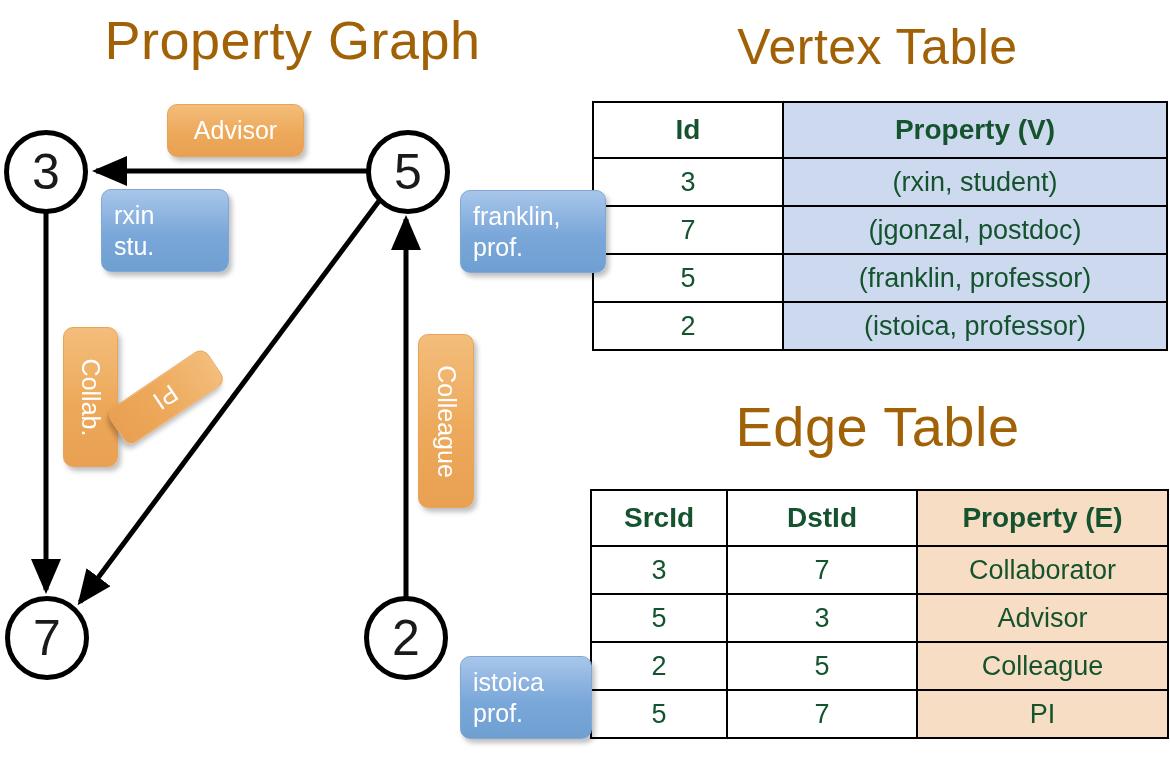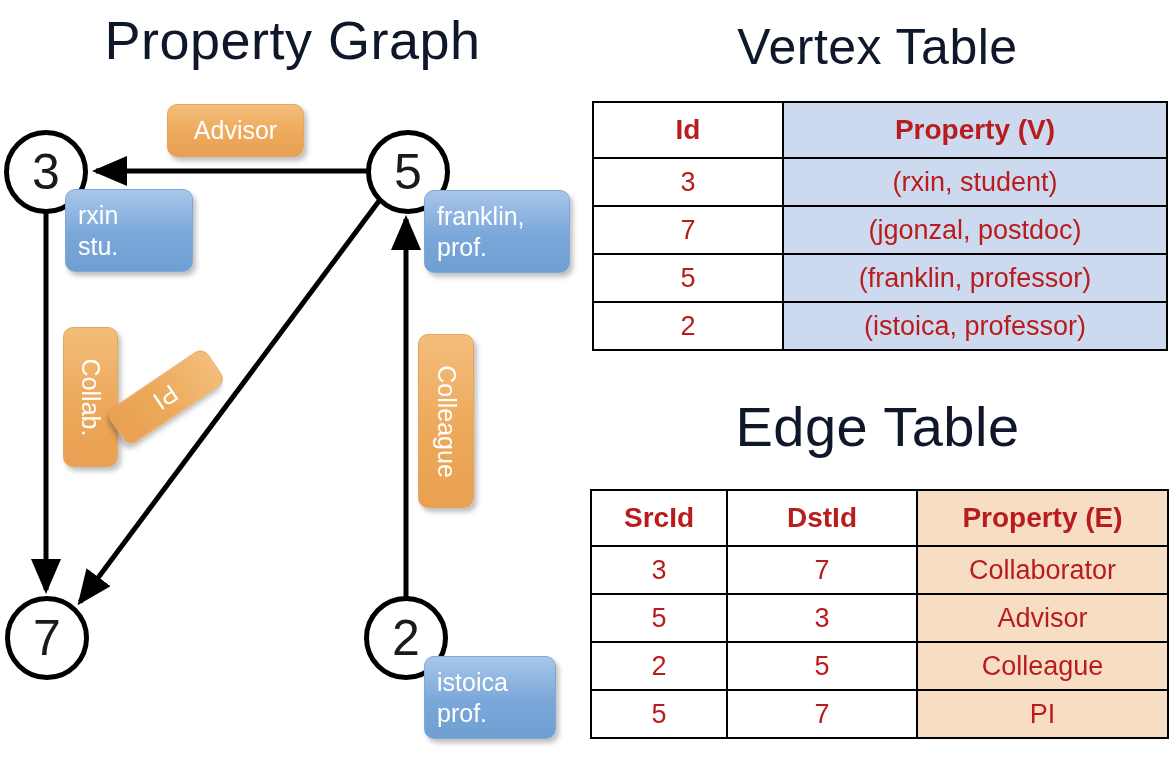--- a/index.html
+++ b/index.html
@@ -14,21 +14,21 @@
     overflow: hidden;
     font-family: "Liberation Sans", sans-serif;
     color: #000000;
   }
 
   
   .section-title {
     position: absolute;
     font-family: "Liberation Sans", sans-serif;
     font-weight: 300;
-    color: #0f172a;
+    color: #a16207;
     white-space: nowrap;
     letter-spacing: 0.5px;
   }
   #title-property-graph {
     left: 0px;
     top: 8px;
     width: 585px;
     text-align: center;
     font-size: 54px;
     line-height: 64px;
@@ -92,20 +92,21 @@
     color: #ffffff;
     font-size: 25px;
     line-height: 31px;
     padding: 10px 12px;
     box-shadow: 3px 4px 5px rgba(0,0,0,0.25);
     z-index: 8;
   }
   .prop-box.blue {
     background: linear-gradient(180deg, #a8c6ea 0%, #7aa7d9 55%, #6f9fd2 100%);
     border: 1px solid #7fa8d6;
+    margin-left: 36px;
   }
   .prop-box.orange {
     background: linear-gradient(180deg, #f3bd7b 0%, #eda95b 55%, #e9a052 100%);
     border: 1px solid #e7a košice;
     border: 1px solid #e8a558;
   }
   .prop-box.orange.vertical {
     padding: 0;
     display: flex;
     align-items: center;
@@ -133,21 +134,21 @@
     position: absolute;
     border-collapse: collapse;
     table-layout: fixed;
     font-family: "Liberation Sans", sans-serif;
   }
   .data-table td, .data-table th {
     border: 2px solid #000000;
     text-align: center;
     font-weight: normal;
     font-size: 27px;
-    color: #b91c1c;
+    color: #14532d;
     padding: 0;
     height: 46px;
     vertical-align: middle;
   }
   .data-table th {
     font-weight: bold;
     font-size: 28px;
     height: 54px;
   }
   .cell-blue { background: #ccd9ef; }

